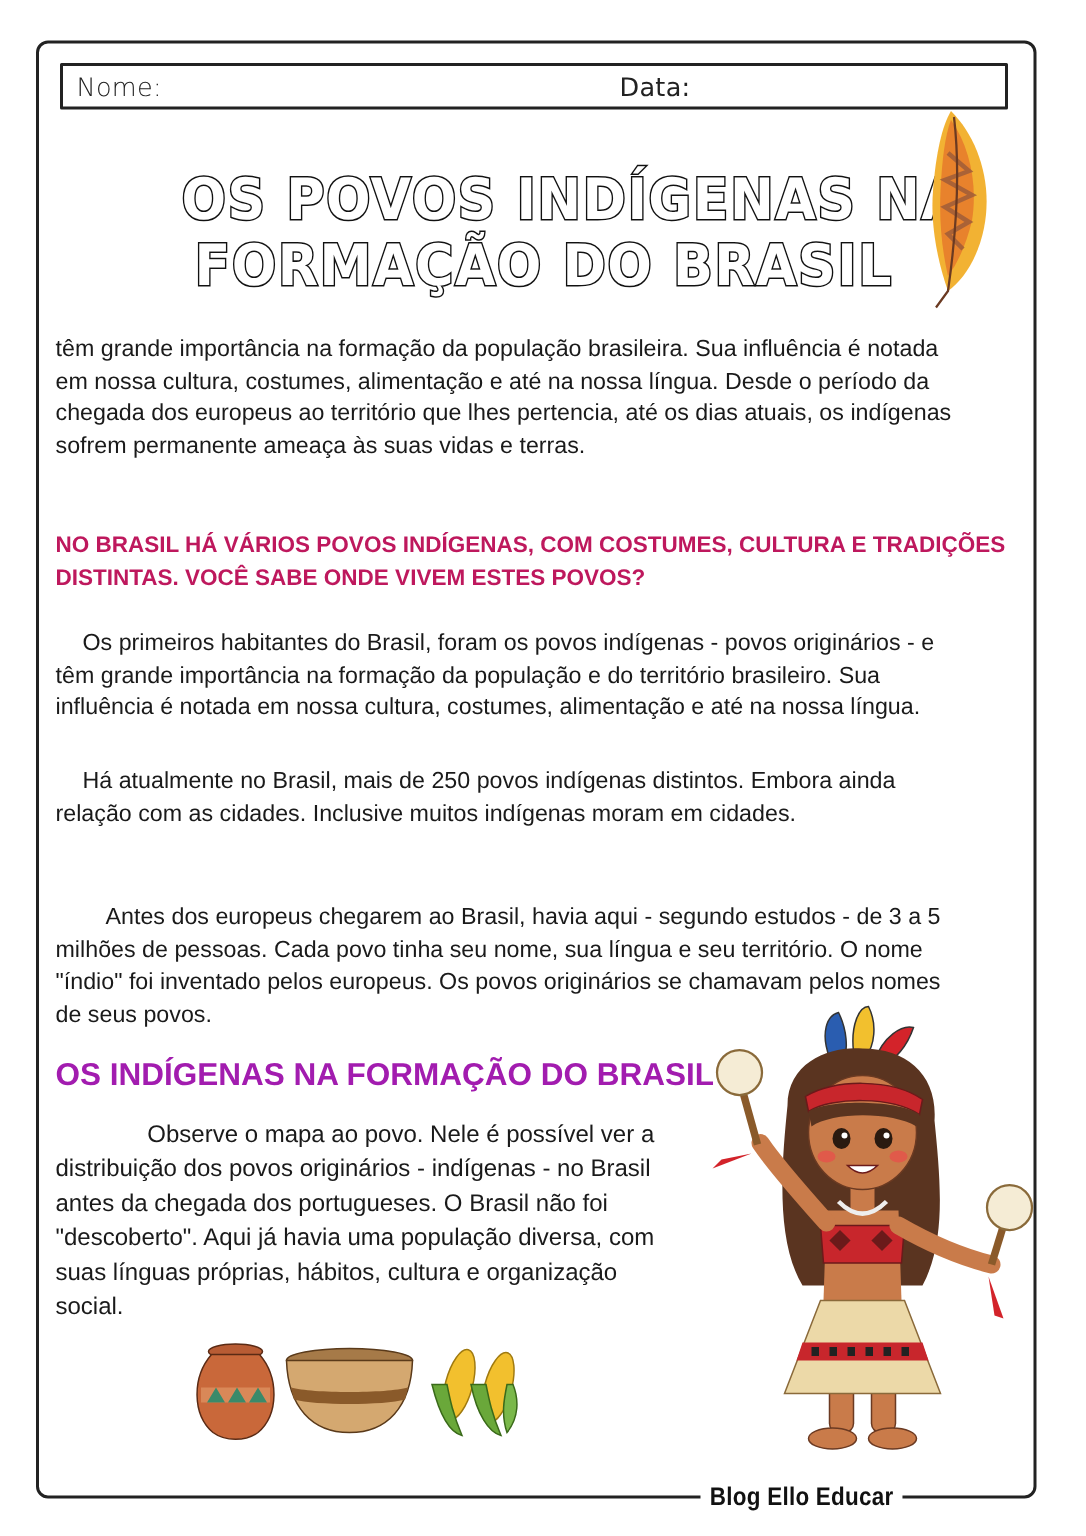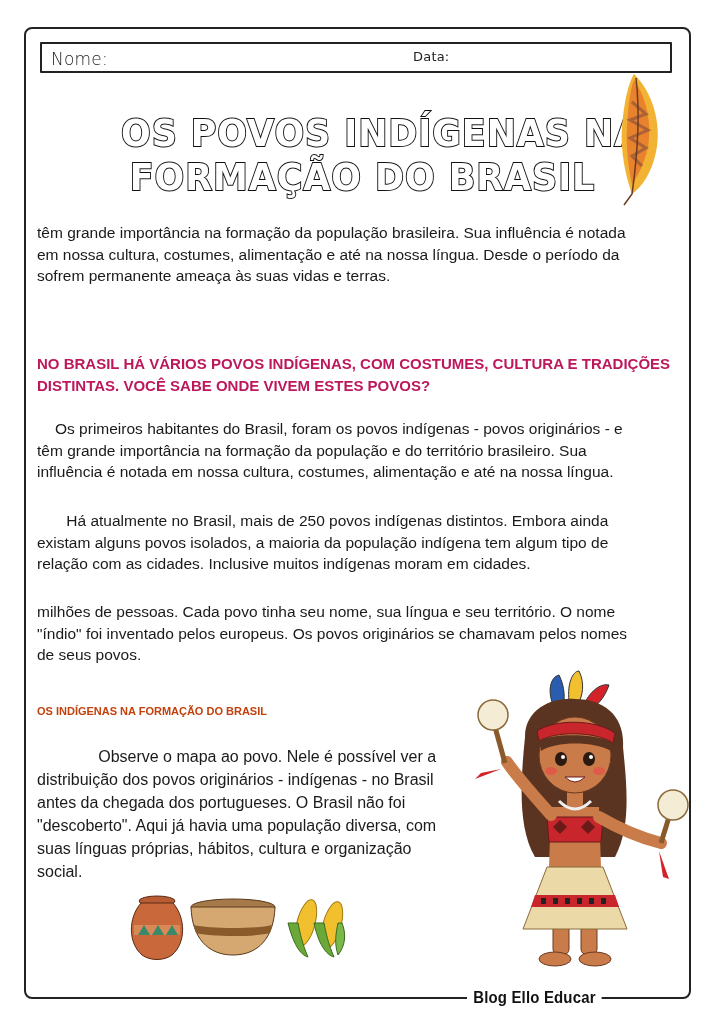--- a/index.html
+++ b/index.html
@@ -1,36 +1,36 @@
 <!DOCTYPE html>
 <html><head>
 <meta charset="utf-8">
 <style>
   html, body { margin: 0; padding: 0; background: #ffffff; }
   body { width: 724px; height: 1024px; position: relative; overflow: hidden; font-family: "Liberation Sans", sans-serif; color: #1a1a1a; }
   .frame { position: absolute; left: 24px; top: 27px; width: 667px; height: 972px; border: 2px solid #222; border-radius: 8px; box-sizing: border-box; }
   .name-box { position: absolute; left: 40px; top: 42px; width: 632px; height: 31px; border: 2px solid #222; border-radius: 1px; box-sizing: border-box; }
   .name-label { position: absolute; left: 9px; top: 5px; font-size: 17px; color: #222; font-family: "DejaVu Sans", sans-serif; font-weight: 300; letter-spacing: 0.2px; }
-  .date-label { position: absolute; left: 371px; top: 5px; font-size: 13px; color: #222; font-family: "DejaVu Sans", sans-serif; letter-spacing: 0.2px; }
+  .date-label { position: absolute; left: 371px; top: 5px; font-size: 17px; color: #222; font-family: "DejaVu Sans", sans-serif; letter-spacing: 0.2px; }
 
   .title { position: absolute; left: 100px; top: 111px; width: 525px; text-align: center; font-family: "DejaVu Sans", sans-serif; font-weight: bold; font-size: 38px; line-height: 44px; letter-spacing: 1px; color: #ffffff; -webkit-text-stroke: 2px #111; paint-order: stroke fill; transform: scaleX(0.92); transform-origin: center top; }
   .title div { white-space: nowrap; }
 
   .feather { position: absolute; left: 612px; top: 72px; width: 60px; height: 135px; }
 
   .para { position: absolute; left: 37px; font-family: "DejaVu Sans Condensed", "DejaVu Sans", sans-serif; font-size: 15.2px; line-height: 21.7px; color: #1a1a1a; white-space: nowrap; }
   .para.wide { font-family: "Liberation Sans", sans-serif; font-size: 15.5px; }
   .para div { white-space: nowrap; }
   .indent { padding-left: 18px; text-align: right; }
   .p1 { top: 222px; }
   .heading1 { position: absolute; left: 37px; top: 353px; width: 653px; overflow: hidden; font-family: "Liberation Sans", sans-serif; font-weight: bold; font-size: 15px; line-height: 21.5px; white-space: nowrap; color: #be185d; }
   .p2 { top: 418px; }
   .p3 { top: 510px; }
   .p4 { top: 601px; }
-  .heading2 { position: absolute; left: 37px; top: 705px; font-family: "Liberation Sans", sans-serif; font-weight: bold; font-size: 11px; color: #c2410c; white-space: nowrap; }
+  .heading2 { position: absolute; left: 37px; top: 705px; font-family: "Liberation Sans", sans-serif; font-weight: bold; font-size: 21px; color: #a21caf; white-space: nowrap; }
   .p5 { top: 745px; font-family: "Liberation Sans", sans-serif; font-size: 16px; line-height: 23px; }
 
   .girl { position: absolute; left: 455px; top: 667px; width: 240px; height: 310px; }
   .items { position: absolute; left: 128px; top: 893px; width: 230px; height: 70px; }
 
   .footer-label { position: absolute; left: 467px; top: 988px; background: #fff; padding: 0 7px; font-family: "Liberation Sans", sans-serif; font-weight: bold; font-size: 17px; color: #111; transform: scaleX(0.88); transform-origin: left center; letter-spacing: 0.2px; }
 </style>
 </head>
 <body>
 
@@ -49,41 +49,42 @@
 <svg class="feather" viewBox="0 0 60 135">
   <path d="M22 2 C40 20 50 50 44 80 C40 100 30 115 20 122 C14 105 8 80 10 55 C12 30 16 12 22 2 Z" fill="#f2b233"></path>
   <path d="M22 8 C34 25 40 50 36 75 C32 92 26 104 20 112 C16 95 14 75 15 55 C16 35 18 18 22 8 Z" fill="#e8822c"></path>
   <path d="M20 30 L34 42 L18 48 L36 58 L18 66 L34 76 L20 84 L30 94" stroke="#9a5a3a" stroke-width="3" fill="none" opacity="0.8"></path>
   <path d="M24 6 C28 40 26 80 20 122 L12 133" stroke="#6b3a22" stroke-width="1.5" fill="none"></path>
 </svg>
 
 <div class="para wide p1">
   <div>têm grande importância na formação da população brasileira. Sua influência é notada</div>
   <div>em nossa cultura, costumes, alimentação e até na nossa língua. Desde o período da</div>
+  <div>chegada dos europeus ao território que lhes pertencia, até os dias atuais, os indígenas</div>
   <div>sofrem permanente ameaça às suas vidas e terras.</div>
 </div>
 
 <div class="heading1">
   <div>NO BRASIL HÁ VÁRIOS POVOS INDÍGENAS, COM COSTUMES, CULTURA E TRADIÇÕES</div>
   <div>DISTINTAS. VOCÊ SABE ONDE VIVEM ESTES POVOS?</div>
 </div>
 
 <div class="para wide p2">
   <div class="indent">Os primeiros habitantes do Brasil, foram os povos indígenas - povos originários - e</div>
   <div>têm grande importância na formação da população e do território brasileiro. Sua</div>
   <div>influência é notada em nossa cultura, costumes, alimentação e até na nossa língua.</div>
 </div>
 
 <div class="para wide p3">
   <div class="indent">Há atualmente no Brasil, mais de 250 povos indígenas distintos. Embora ainda</div>
-  <div>existam alguns povos isolados, a maioria da população indígena tem algum tipo de</div>
   <div>relação com as cidades. Inclusive muitos indígenas moram em cidades.</div>
 </div>
 
 <div class="para wide p4">
+  <div class="indent">Antes dos europeus chegarem ao Brasil, havia aqui - segundo estudos - de 3 a 5</div>
   <div>milhões de pessoas. Cada povo tinha seu nome, sua língua e seu território. O nome</div>
   <div>"índio" foi inventado pelos europeus. Os povos originários se chamavam pelos nomes</div>
   <div>de seus povos.</div>
 </div>
 
 <div class="heading2">OS INDÍGENAS NA FORMAÇÃO DO BRASIL</div>
 
 <div class="para p5">
   <div class="indent">Observe o mapa ao povo. Nele é possível ver a</div>
   <div>distribuição dos povos originários - indígenas - no Brasil</div>

